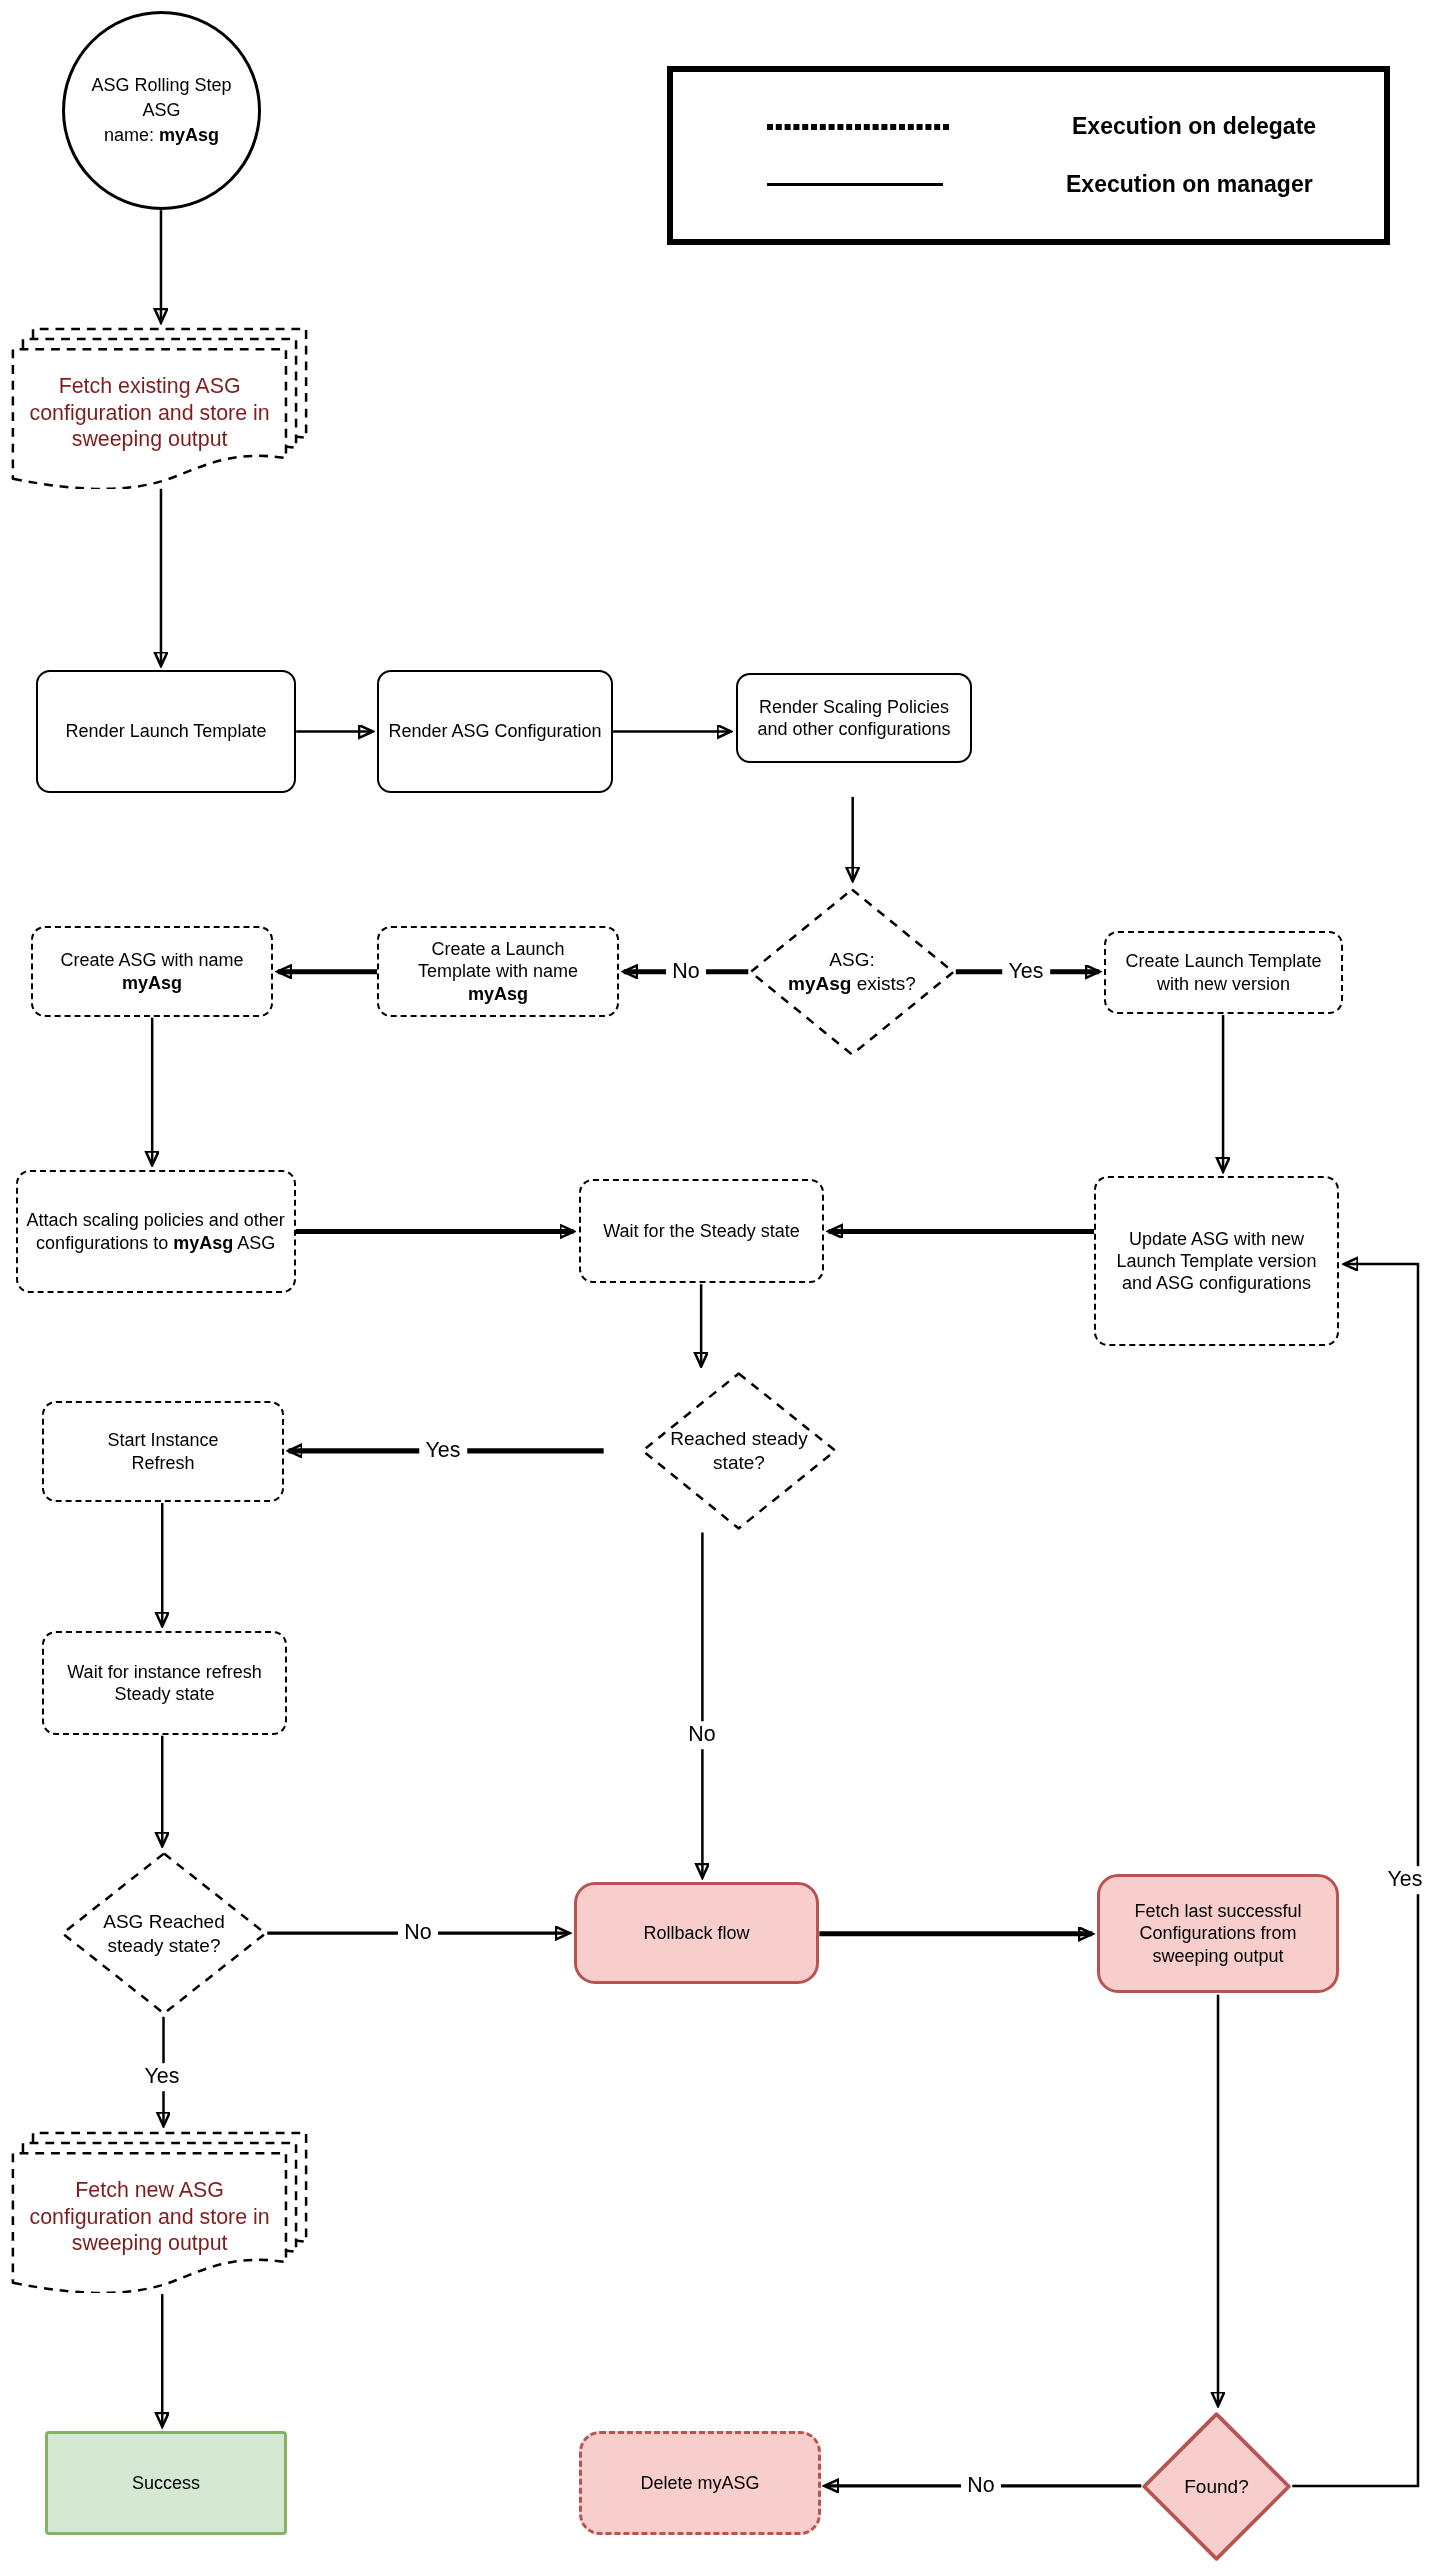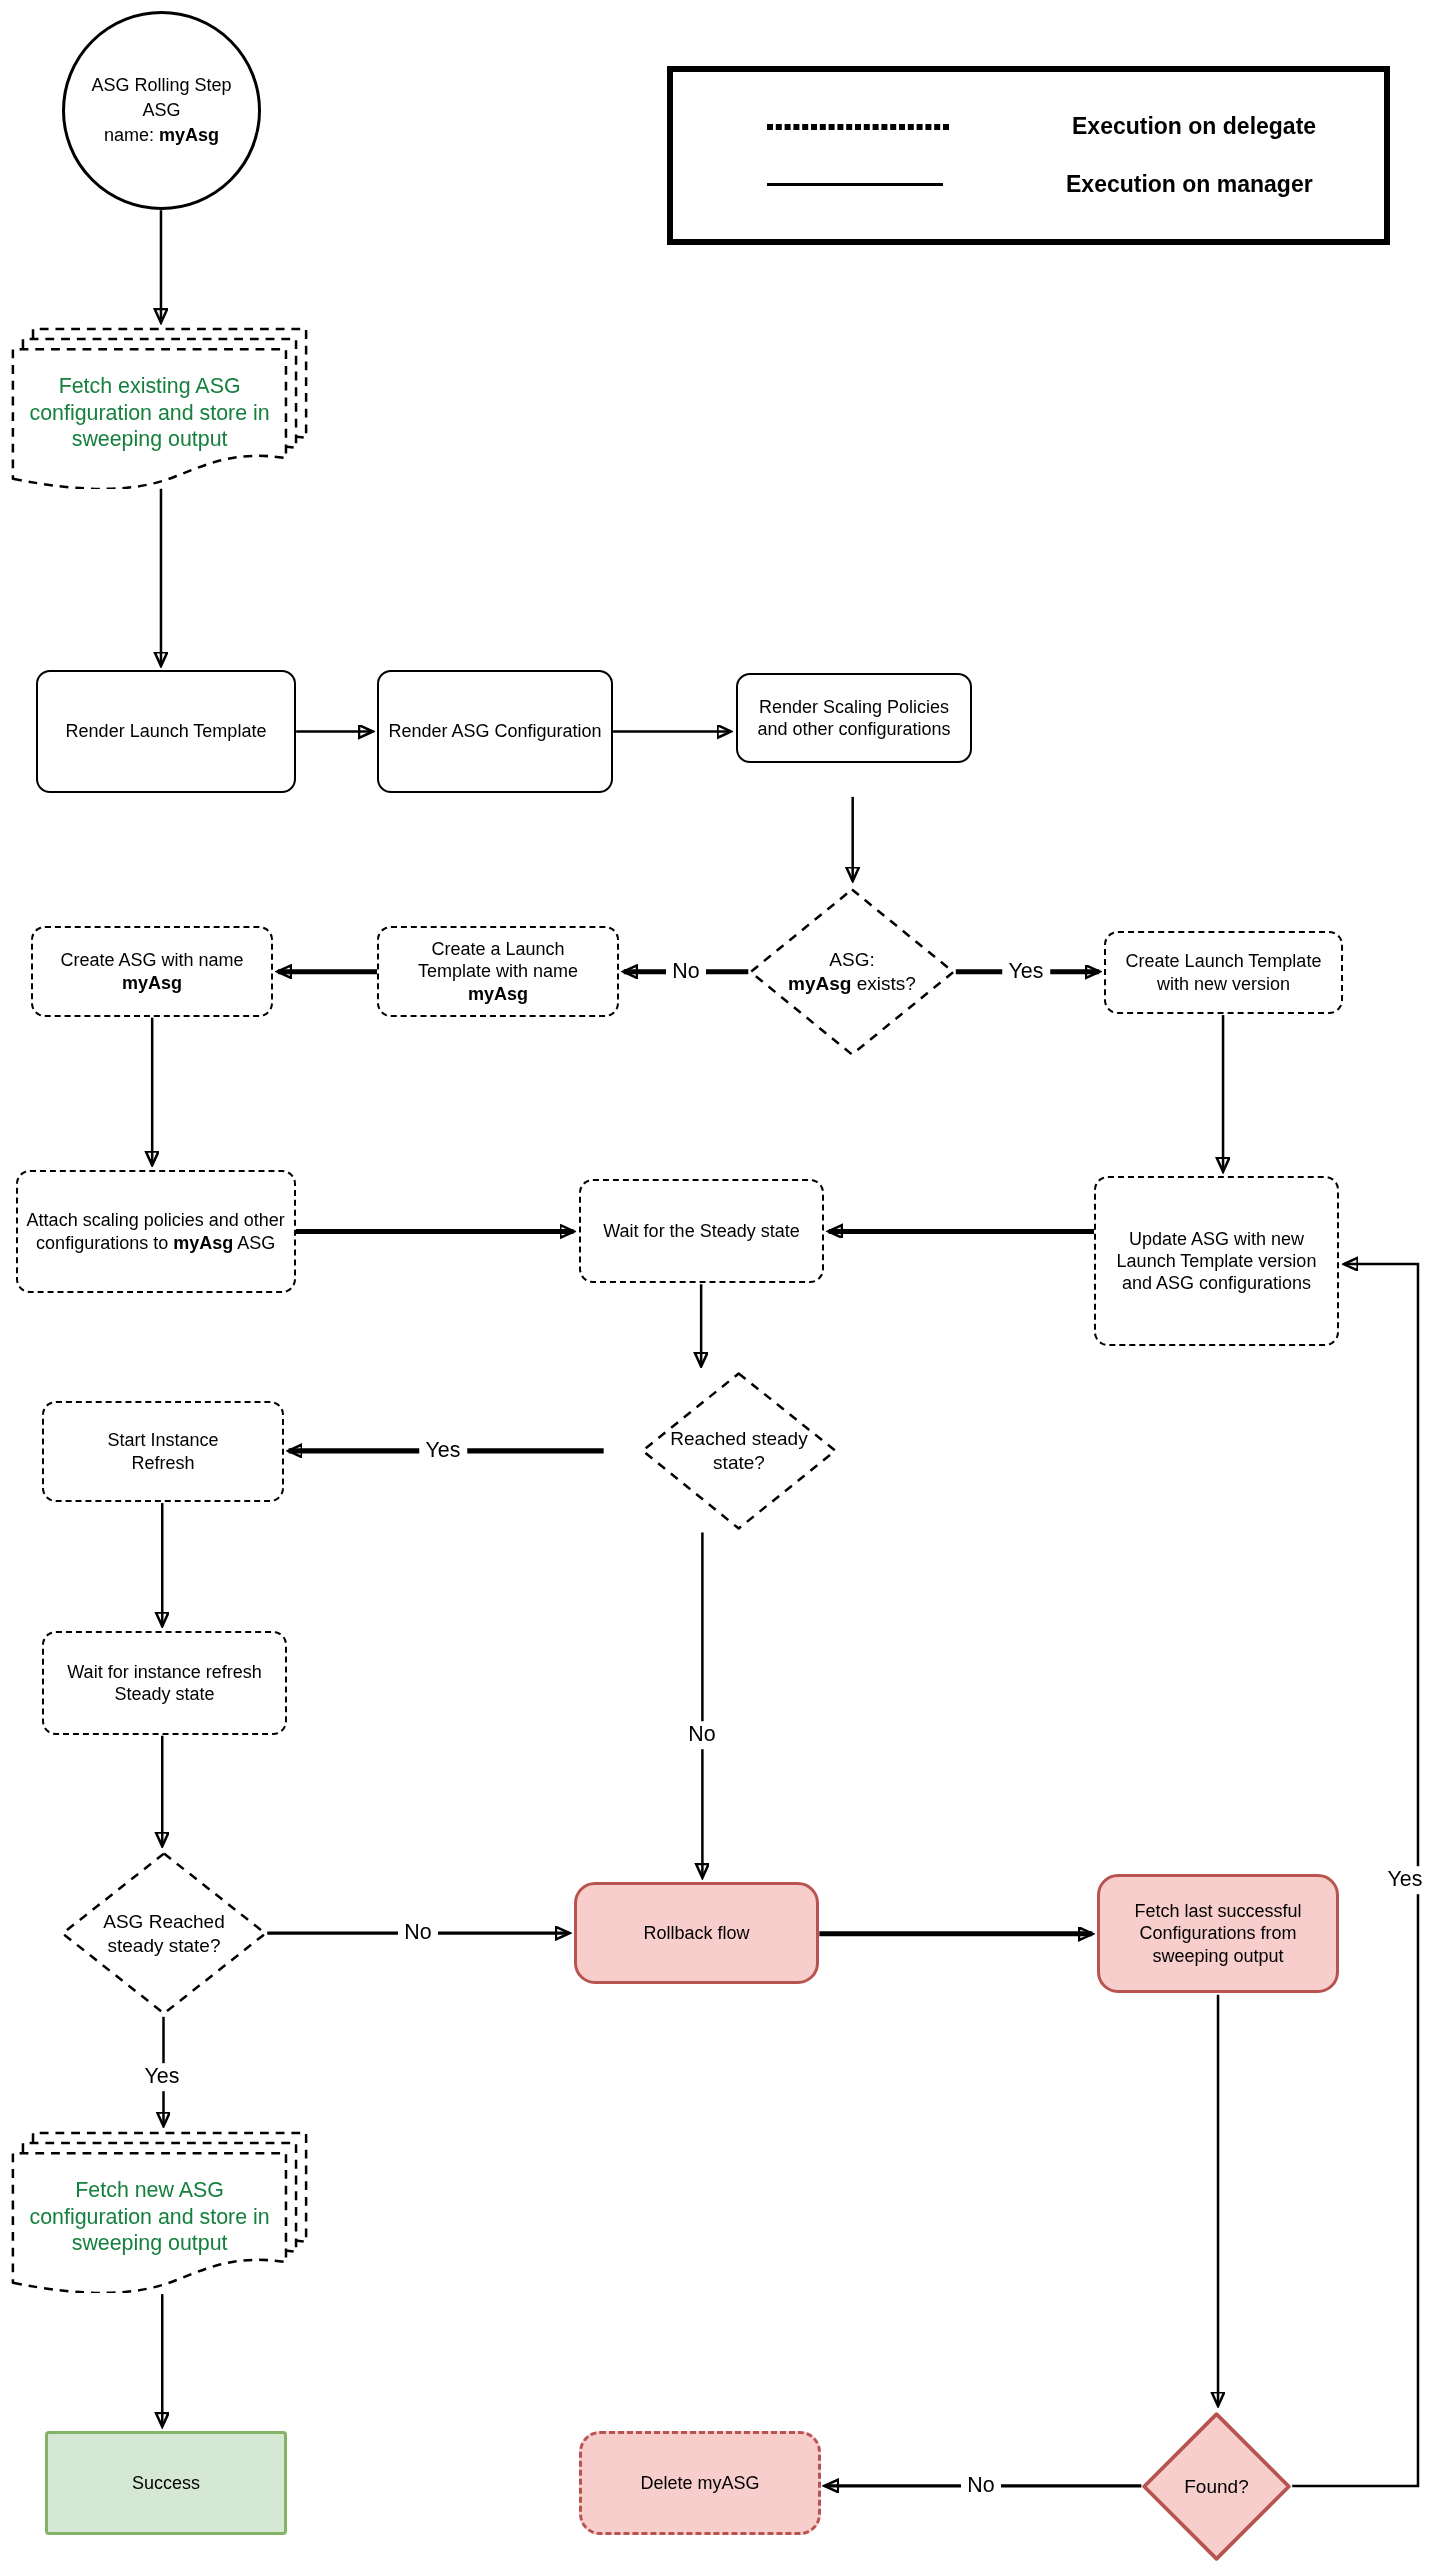--- a/index.html
+++ b/index.html
@@ -17,21 +17,21 @@
   .pink{background:var(--pink-fill);border:3.1px solid var(--pink-stroke);border-radius:21px;}
   .pink.dashed{border-style:dashed;}
   .green{background:var(--green-fill);border:3.1px solid var(--green-stroke);border-radius:4px;}
   .diamond{position:absolute;background:transparent;}
   .diamond svg{position:absolute;left:0;top:0;width:100%;height:100%;}
   .diamond .dtext{position:absolute;left:0;top:0;right:0;bottom:0;display:flex;align-items:center;
         justify-content:center;text-align:center;font-size:19px;line-height:1.24;color:#000;}
   .docnode{position:absolute;}
   .docnode svg{position:absolute;left:0;top:0;}
   .docnode .dtext{position:absolute;display:flex;align-items:center;justify-content:center;
-        text-align:center;font-size:21.4px;line-height:1.24;color:#15803d;}
+        text-align:center;font-size:21.4px;line-height:1.24;color:#7f1d1d;}
   .edge-label{position:absolute;transform:translate(-50%,-50%);background:#fff;
         font-size:21.4px;color:#000;padding:1.3px 6.3px;white-space:nowrap;}
   #legend{position:absolute;left:667px;top:66px;width:723px;height:179px;border:6.3px solid #000;
         background:#fff;box-sizing:border-box;display:flex;flex-direction:column;justify-content:center;
         gap:31px;padding-left:94px;}
   .legend-row{display:flex;align-items:center;}
   .legend-sample{width:176px;height:0;border-top:3.1px solid #000;margin-right:123px;}
   .legend-sample.dashed{border-top-style:dashed;}
   .legend-label{font-size:23px;font-weight:bold;color:#000;white-space:nowrap;}
   b{font-weight:bold;}

